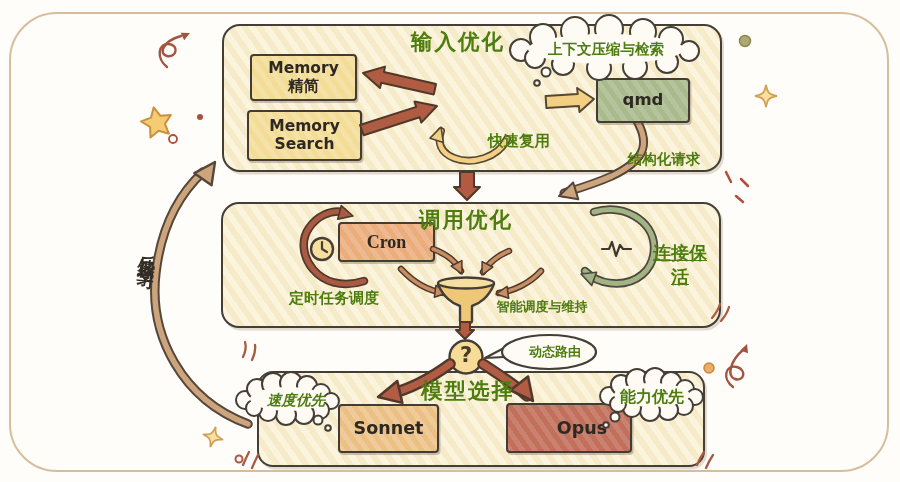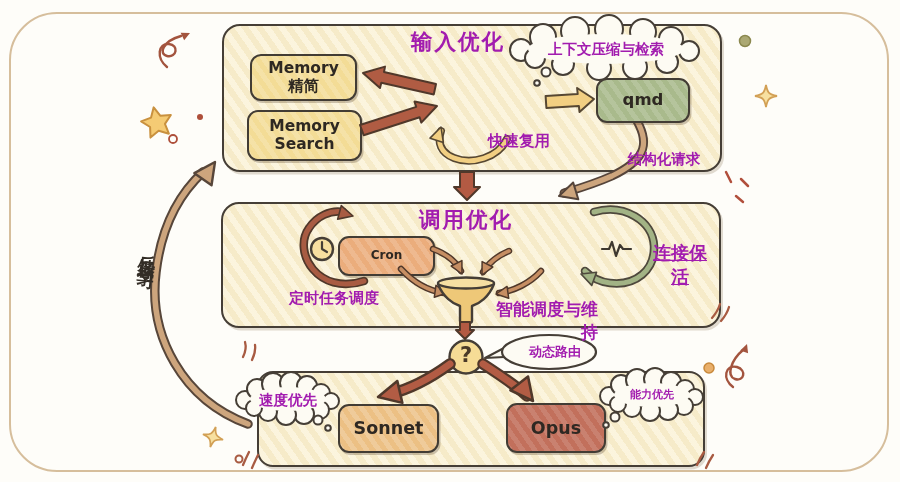--- a/index.html
+++ b/index.html
@@ -3,24 +3,24 @@
 <meta charset="utf-8">
 <style>
   html,body{margin:0;padding:0;background:#fff;}
   #stage{position:relative;width:900px;height:482px;background:#FEFDF9;overflow:hidden;
          font-family:"DejaVu Sans",sans-serif;color:#332E27;}
   .abs{position:absolute;}
   #frame{left:9px;top:12px;width:876px;height:456px;border:2.5px solid #D6BE9C;border-radius:48px;}
   .section{position:absolute;border:2.6px solid #453E36;border-radius:18px;
            background:repeating-linear-gradient(55deg, rgba(240,224,178,.40) 0 6px, rgba(253,247,228,.45) 6px 12px), #FAF2D8;
            box-shadow:2px 2.5px 0 rgba(120,95,60,.22);}
-  .box{position:absolute;border:2.6px solid #423C34;border-radius:11px;display:flex;align-items:center;justify-content:center;
+  .box{position:absolute;border:2.6px solid #423C34;border-radius:4px;display:flex;align-items:center;justify-content:center;
        text-align:center;font-weight:bold;white-space:pre-line;line-height:1.15;
        box-shadow:1.5px 2px 0 rgba(90,70,45,.30);color:#2E2822;}
-  .lbl{position:absolute;font-weight:bold;text-align:center;color:#a21caf;}
+  .lbl{position:absolute;font-weight:bold;text-align:center;color:#4d7c0f;}
   .vlabel{position:absolute;writing-mode:vertical-rl;text-orientation:upright;font-weight:bold;
           font-size:17.5px;letter-spacing:5px;color:#332D26;transform:rotate(6deg);}
   svg{position:absolute;left:0;top:0;pointer-events:none;}
 </style>
 </head>
 <body>
 
 <div id="stage">
 
   <div id="frame" class="abs"></div>
@@ -55,23 +55,23 @@
       <path d="M 594 212 C 624 203, 653 221, 654 246 C 655 270, 636 286, 610 283 C 600 282, 591 277, 585 271" fill="none" stroke="#A2B385" stroke-width="5" stroke-linecap="round"></path>
       <path d="M0,0 L-14,-7 L-14,7 Z" transform="translate(581,274) rotate(200)" fill="#A2B385" stroke="#4E483C" stroke-width="1.6" stroke-linejoin="round"></path>
     </g>
   </svg>
 
   <div class="box" style="left:250px;top:54px;width:103px;height:43px;background:repeating-linear-gradient(55deg, rgba(255,255,255,.16) 0 5px, rgba(0,0,0,0) 5px 10px),#F3DC96;font-size:15.5px;"><span>Memory
 精简</span></div>
   <div class="box" style="left:247px;top:110px;width:111px;height:47px;background:repeating-linear-gradient(55deg, rgba(255,255,255,.16) 0 5px, rgba(0,0,0,0) 5px 10px),#F3DC96;font-size:15.5px;"><span>Memory
 Search</span></div>
   <div class="box" style="left:596px;top:78px;width:90px;height:41px;background:repeating-linear-gradient(55deg, rgba(255,255,255,.14) 0 5px, rgba(0,0,0,0) 5px 10px),#A9BA8C;font-size:16.5px;"><span>qmd</span></div>
-  <div class="box" style="left:338px;top:236px;width:93px;height:36px;background:repeating-linear-gradient(55deg, rgba(255,255,255,.15) 0 5px, rgba(0,0,0,0) 5px 10px),#EBAD7C;font-size:12px;"><span>Cron</span></div>
+  <div class="box" style="left:338px;top:222px;width:93px;height:36px;background:repeating-linear-gradient(55deg, rgba(255,255,255,.15) 0 5px, rgba(0,0,0,0) 5px 10px),#EBAD7C;font-size:18px;font-family:Liberation Serif, serif;"><span>Cron</span></div>
   <div class="box" style="left:338px;top:404px;width:97px;height:45px;background:repeating-linear-gradient(55deg, rgba(255,255,255,.18) 0 5px, rgba(0,0,0,0) 5px 10px),#ECC084;font-size:17.5px;"><span>Sonnet</span></div>
-  <div class="box" style="left:506px;top:403px;width:96px;height:46px;background:repeating-linear-gradient(55deg, rgba(255,255,255,.12) 0 5px, rgba(0,0,0,0) 5px 10px),#C2705C;font-size:17.5px;"><span>Opus</span></div>
+  <div class="box" style="left:506px;top:403px;width:96px;height:46px;background:repeating-linear-gradient(55deg, rgba(255,255,255,.12) 0 5px, rgba(0,0,0,0) 5px 10px),#C2705C;font-size:17.5px;padding-left:26px;"><span>Opus</span></div>
 
   <svg width="900" height="482" viewBox="0 0 900 482">
 
     <polygon points="436,84 384,72 385,66.6 363,73 380,88 381.3,82.7 433.8,94.4" fill="#B05C43" stroke="#50382A" stroke-width="2" stroke-linejoin="round"></polygon>
 
     <polygon points="360,125 416.2,106.9 414.5,101.6 437,106 421.3,122.6 419.6,117.3 363.7,135.2" fill="#B05C43" stroke="#50382A" stroke-width="2" stroke-linejoin="round"></polygon>
 
     <polygon points="545.6,96 577.7,94 577.1,88 594,99 579.5,112 578.9,106 546.4,108" fill="#F2CF82" stroke="#564732" stroke-width="2" stroke-linejoin="round"></polygon>
 
     <g>
@@ -220,23 +220,24 @@
   </svg>
 
   <div class="lbl" style="left:398px;top:27px;width:120px;font-size:21.5px;letter-spacing:2px;">输入优化</div>
   <div class="lbl" style="left:520px;top:40px;width:172px;font-size:14.5px;">上下文压缩与检索</div>
   <div class="lbl" style="left:483px;top:131px;width:72px;font-size:15.5px;font-family:Liberation Mono, monospace;">快速复用</div>
   <div class="lbl" style="left:620px;top:134px;width:88px;font-size:14.5px;margin-top:16px;">结构化请求</div>
 
   <div class="lbl" style="left:284px;top:289px;width:100px;font-size:15px;">定时任务调度</div>
   <div class="lbl" style="left:406px;top:205px;width:120px;font-size:21.5px;letter-spacing:2px;">调用优化</div>
   <div class="lbl" style="left:646px;top:241px;width:68px;font-size:18px;text-decoration:underline;">连接保活</div>
-  <div class="lbl" style="left:486px;top:298px;width:112px;font-size:17px;text-align:right;">智能调度与维持</div>
+  <div class="lbl" style="left:486px;top:298px;width:112px;font-size:13px;">智能调度与维持</div>
 
   <div class="lbl" style="left:456px;top:343px;width:20px;font-size:21px;color:#4A3A28;">?</div>
   <div class="lbl" style="left:517px;top:343px;width:76px;font-size:13px;">动态路由</div>
 
-  <div class="lbl" style="left:252px;top:391px;width:72px;font-size:14.5px;">速度优先</div>
-  <div class="lbl" style="left:616px;top:387px;width:72px;font-size:11px;">能力优先</div>
+  <div class="lbl" style="left:408px;top:376px;width:120px;font-size:21.5px;letter-spacing:2px;">模型选择</div>
+  <div class="lbl" style="left:260px;top:391px;width:72px;font-size:14.5px;font-style:italic;">速度优先</div>
+  <div class="lbl" style="left:616px;top:387px;width:72px;font-size:16px;">能力优先</div>
 
   <div class="vlabel" style="left:136px;top:240px;">反馈与学习</div>
 
 </div>
 
 </body></html>

